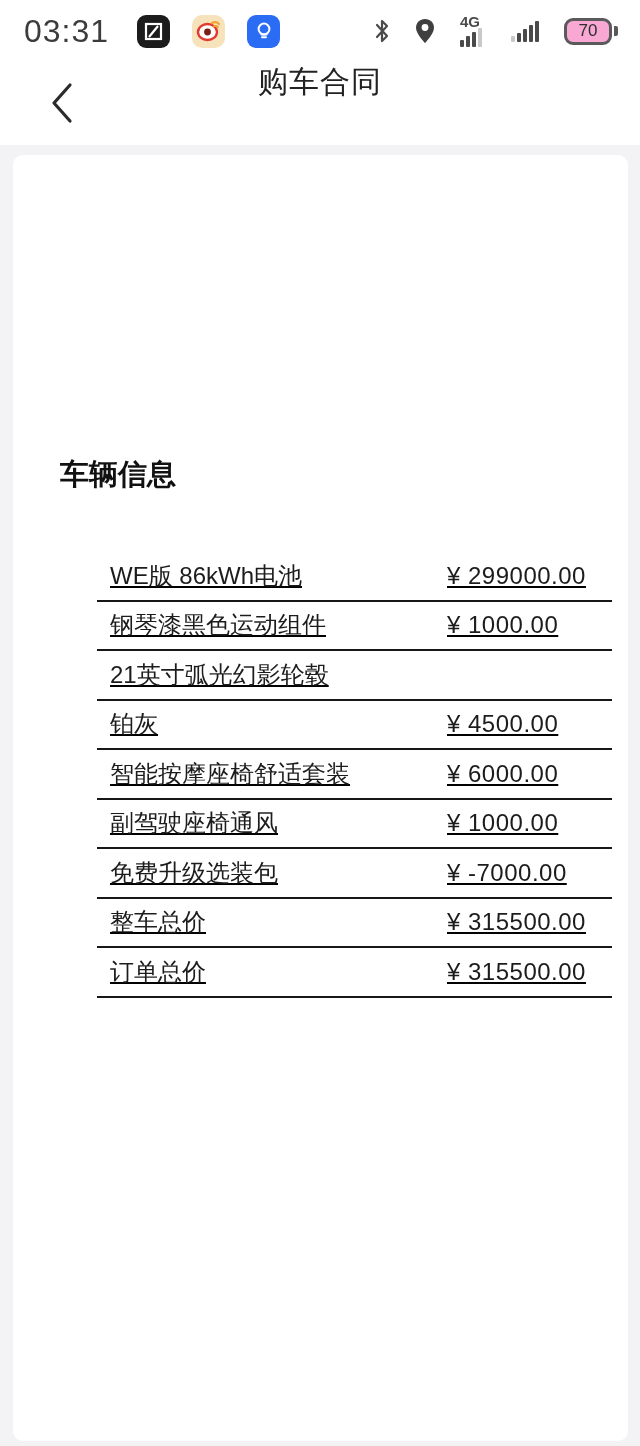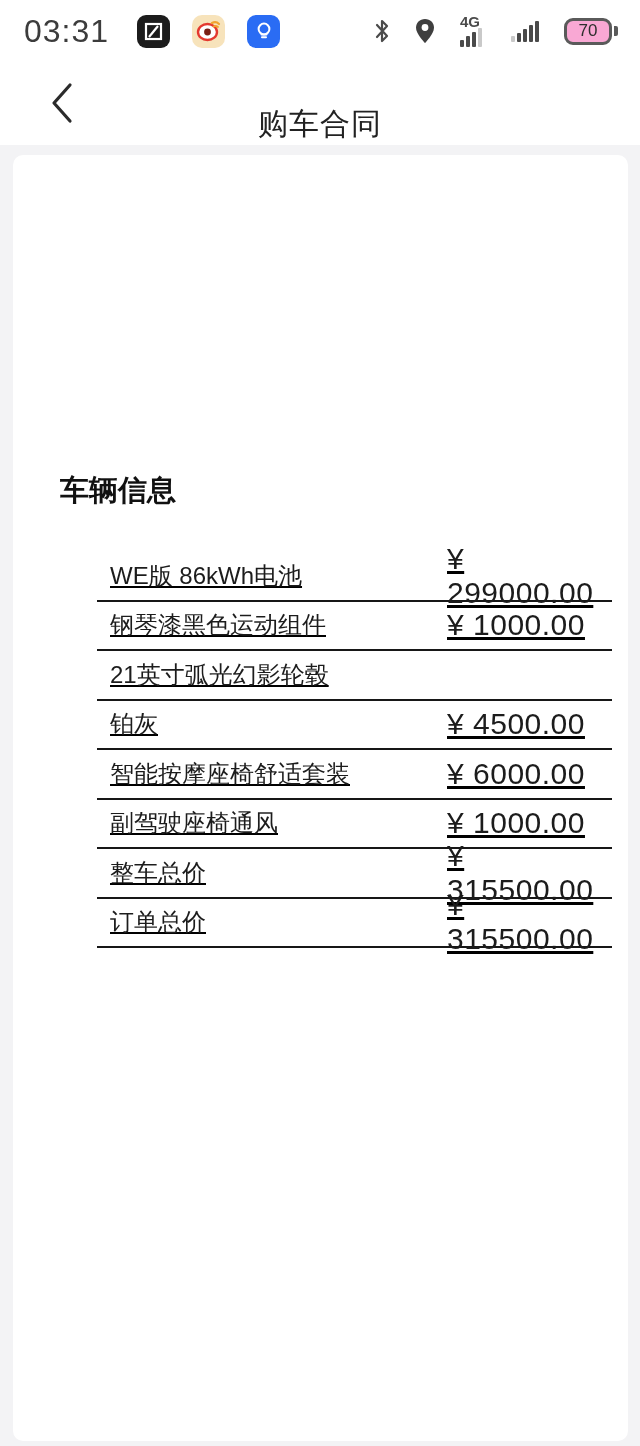--- a/index.html
+++ b/index.html
@@ -33,47 +33,47 @@
   .bar { width: 4px; background: #4a4a4a; border-radius: 1px; }
   .bar.light { background: #c9c9c9; }
   .battery { position: relative; width: 48px; height: 27px; border: 3px solid #5a5a5a;
     border-radius: 9px; background: #f9a8d4; display: flex; align-items: center; justify-content: center; }
   .battery-num { font-size: 17px; color: #2e2e2e; }
   .battery-tip { width: 4px; height: 10px; background: #5a5a5a; border-radius: 0 2px 2px 0; margin-left: 2px; }
 
   
   .navbar {
     height: 83px; background: #ffffff; position: relative;
-    display: flex; align-items: flex-end; justify-content: center;
+    display: flex; align-items: flex-start; justify-content: center;
   }
   .back-btn {
     position: absolute; left: 40px; top: 14px; width: 44px; height: 54px;
     display: flex; align-items: center; justify-content: center;
     background: none; border: none; cursor: pointer;
   }
   .nav-title { font-size: 30px; color: #222; font-weight: 500; letter-spacing: 1px; }
 
   
   .content-wrap { flex: 1; background: #f3f3f5; padding: 10px 12px 5px 13px; }
   .card { background: #ffffff; border-radius: 10px; width: 100%; height: 100%; position: relative; }
 
   .section-title {
-    position: absolute; left: 47px; top: 316px;
+    position: absolute; left: 47px; top: 300px;
     font-family: Liberation Mono, monospace;
     font-weight: bold; font-size: 29px; color: #111;
   }
 
   .price-table { position: absolute; left: 84px; top: 397px; width: 515px; }
   .p-row {
     display: flex; align-items: center; height: 49.5px;
     border-bottom: 2.5px solid #171717;
     text-decoration: underline;
   }
   .p-label { flex: 0 0 350px; padding-left: 13px; font-size: 24px; color: #1c1c1c; }
-  .p-price { flex: 1; font-size: 30px; color: #1c1c1c; letter-spacing: 0.5px; }
+  .p-price { flex: 1; font-size: 24px; color: #1c1c1c; letter-spacing: 0.5px; }
 </style>
 </head>
 <body>
 
 <div class="screen">
 
   <div class="statusbar">
     <div class="sb-left">
       <span class="sb-time">03:31</span>
       <span class="appicon icon-notes">
@@ -166,20 +166,24 @@
         </div>
         <div class="p-row">
           <span class="p-label">智能按摩座椅舒适套装</span>
           <span class="p-price">¥ 6000.00</span>
         </div>
         <div class="p-row">
           <span class="p-label">副驾驶座椅通风</span>
           <span class="p-price">¥ 1000.00</span>
         </div>
         <div class="p-row">
+          <span class="p-label">免费升级选装包</span>
+          <span class="p-price">¥ -7000.00</span>
+        </div>
+        <div class="p-row">
           <span class="p-label">整车总价</span>
           <span class="p-price">¥ 315500.00</span>
         </div>
         <div class="p-row">
           <span class="p-label">订单总价</span>
           <span class="p-price">¥ 315500.00</span>
         </div>
       </div>
 
     </div>

